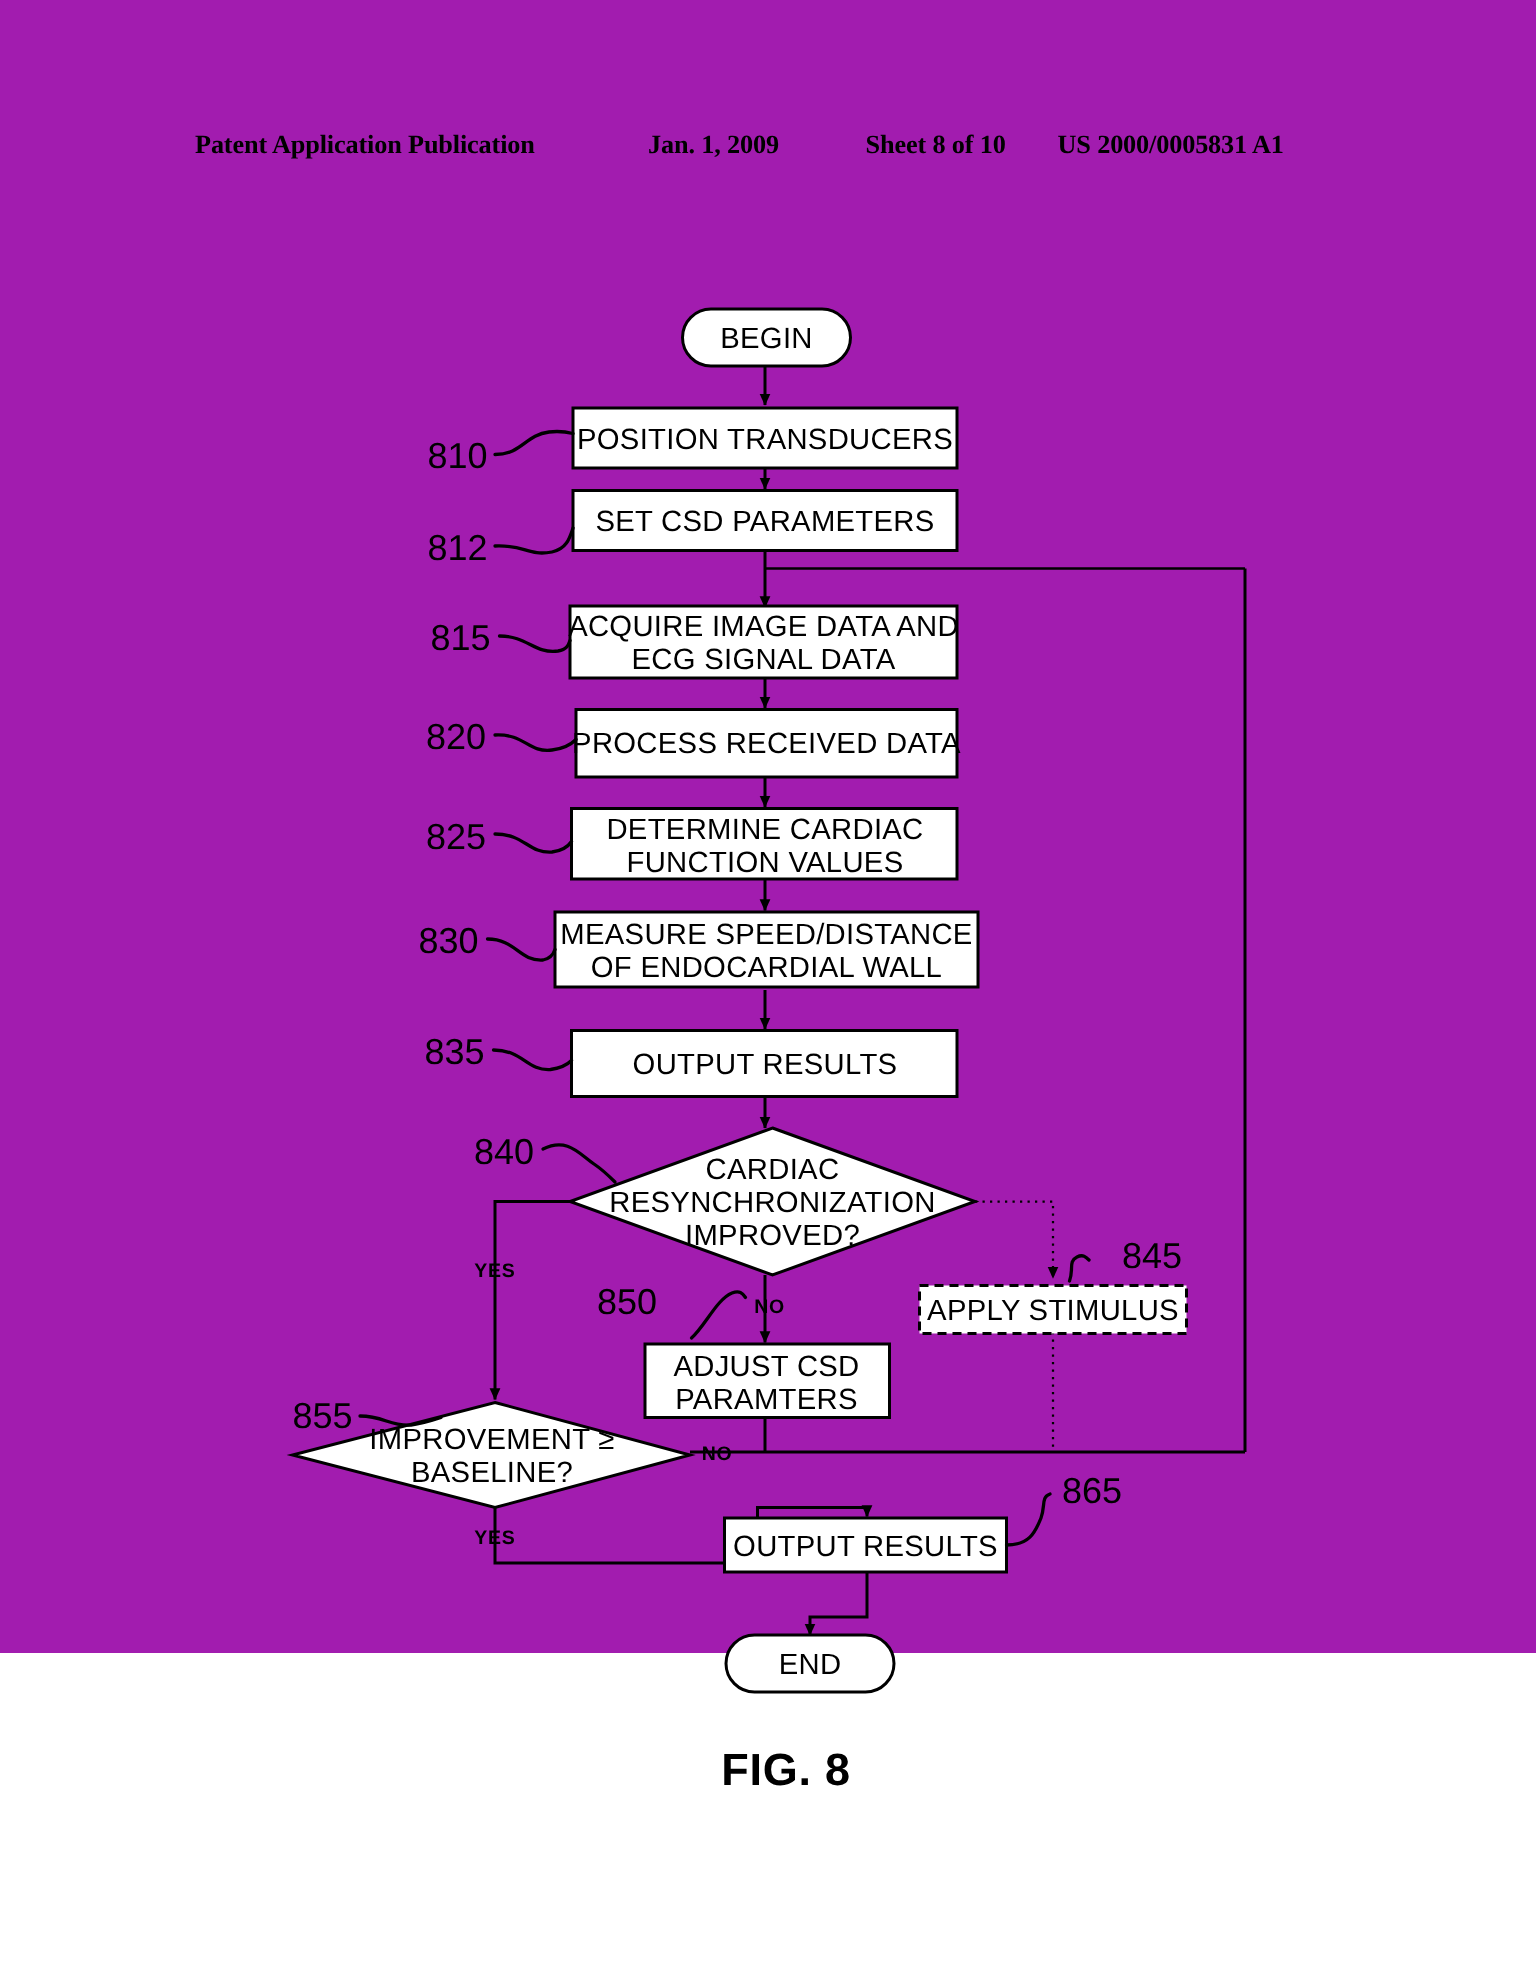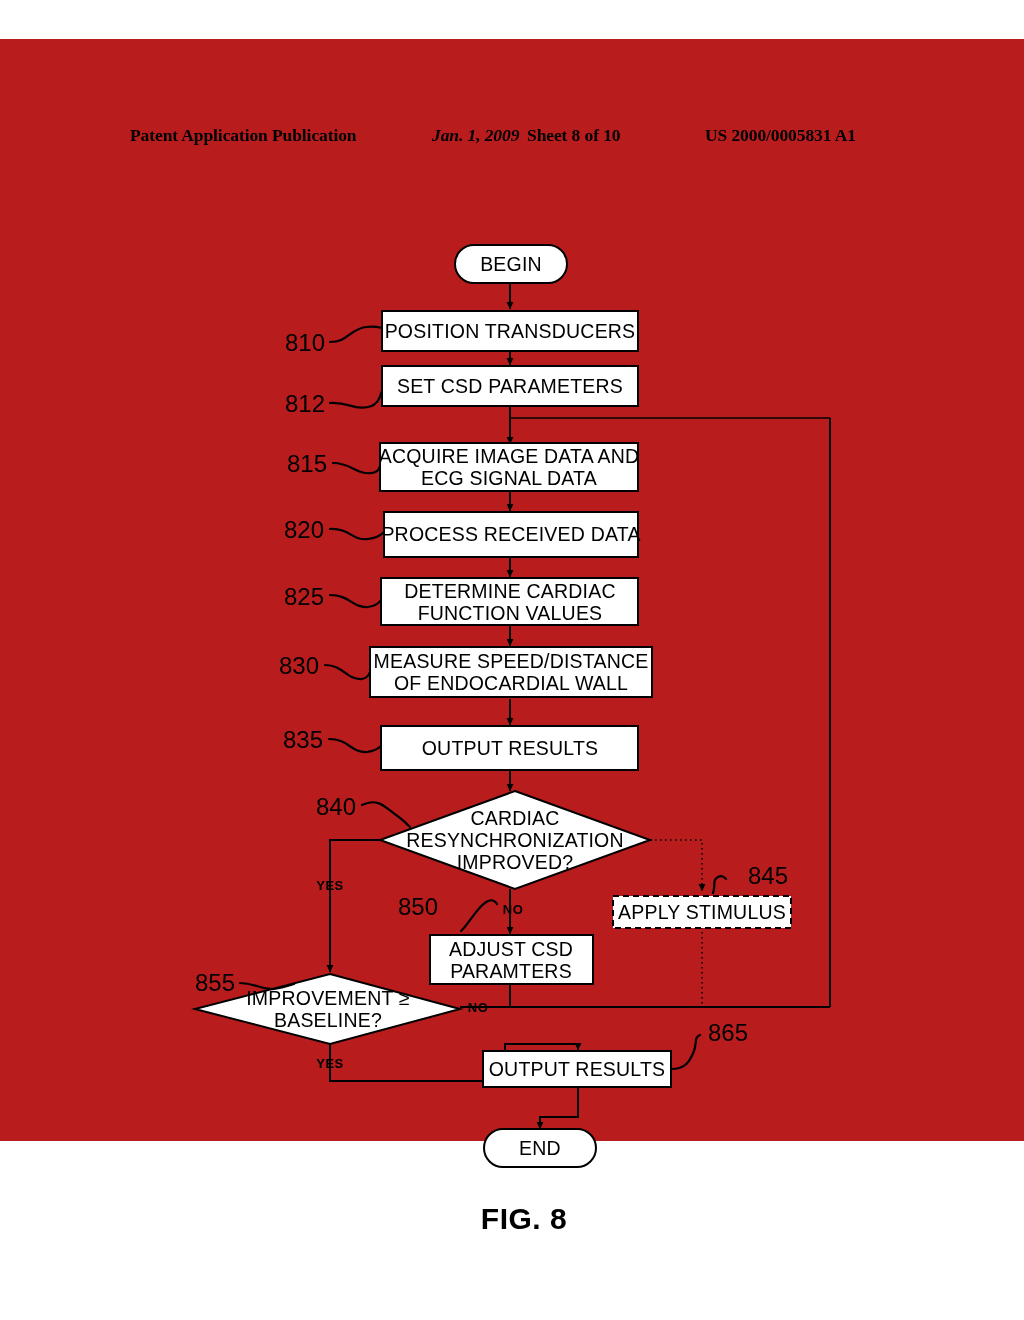--- a/index.html
+++ b/index.html
@@ -13,39 +13,38 @@
     height: 1320px;
     font-family: "Liberation Sans", sans-serif;
     color: #000000;
     position: relative;
     overflow: hidden;
   }
   #page {
     position: relative;
     width: 1024px;
     height: 1102px;
-    background: #b91c1c;
-    margin-top: 39px;
+    background: #a21caf;
   }
   .hdr {
     position: absolute;
     top: 86px;
     left: 0;
     width: 1024px;
     height: 28px;
     font-family: "Liberation Serif", serif;
     font-weight: bold;
     font-size: 17.5px;
     letter-spacing: -0.1px;
     white-space: nowrap;
   }
   .hdr span { position: absolute; top: 0; }
   .hdr-title { left: 130px; }
-  .hdr-date  { left: 432px; font-style: italic; }
-  .hdr-sheet { left: 527px; }
+  .hdr-date  { left: 432px; }
+  .hdr-sheet { left: 577px; }
   .hdr-num   { left: 705px; }
 
   svg#fig {
     position: absolute;
     top: 0;
     left: 0;
     width: 1024px;
     height: 1320px;
   }
   svg#fig text {

